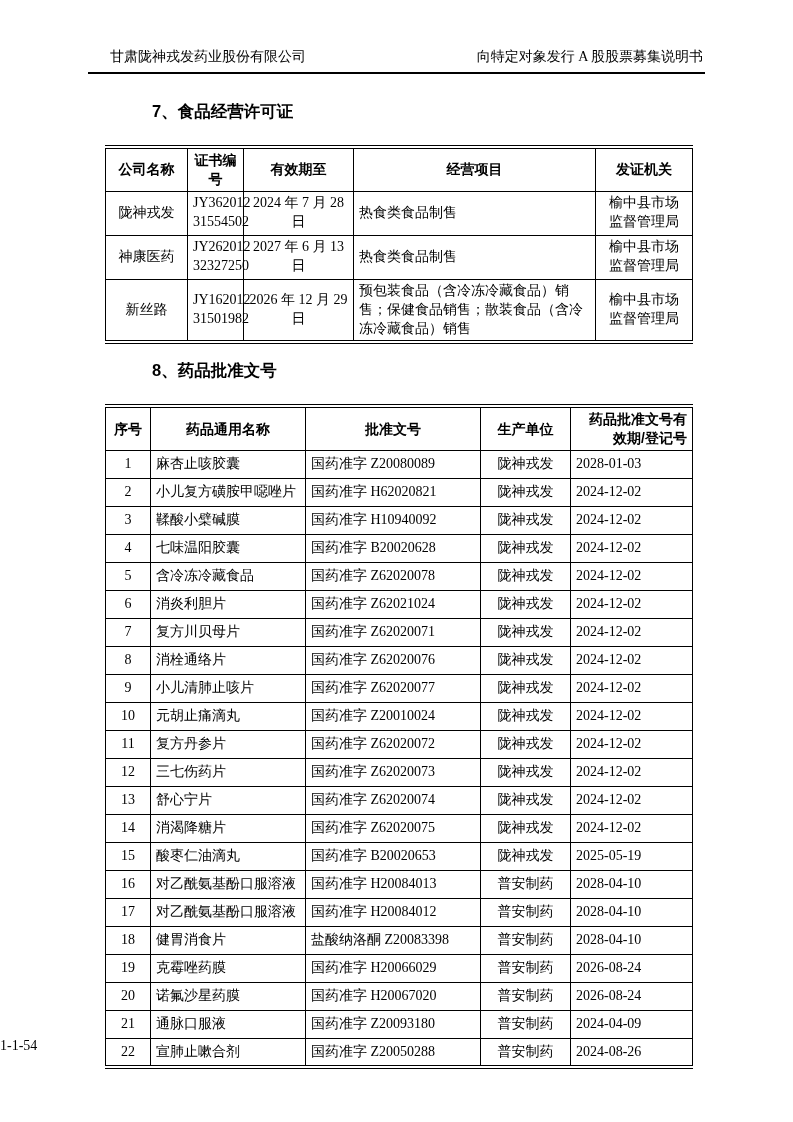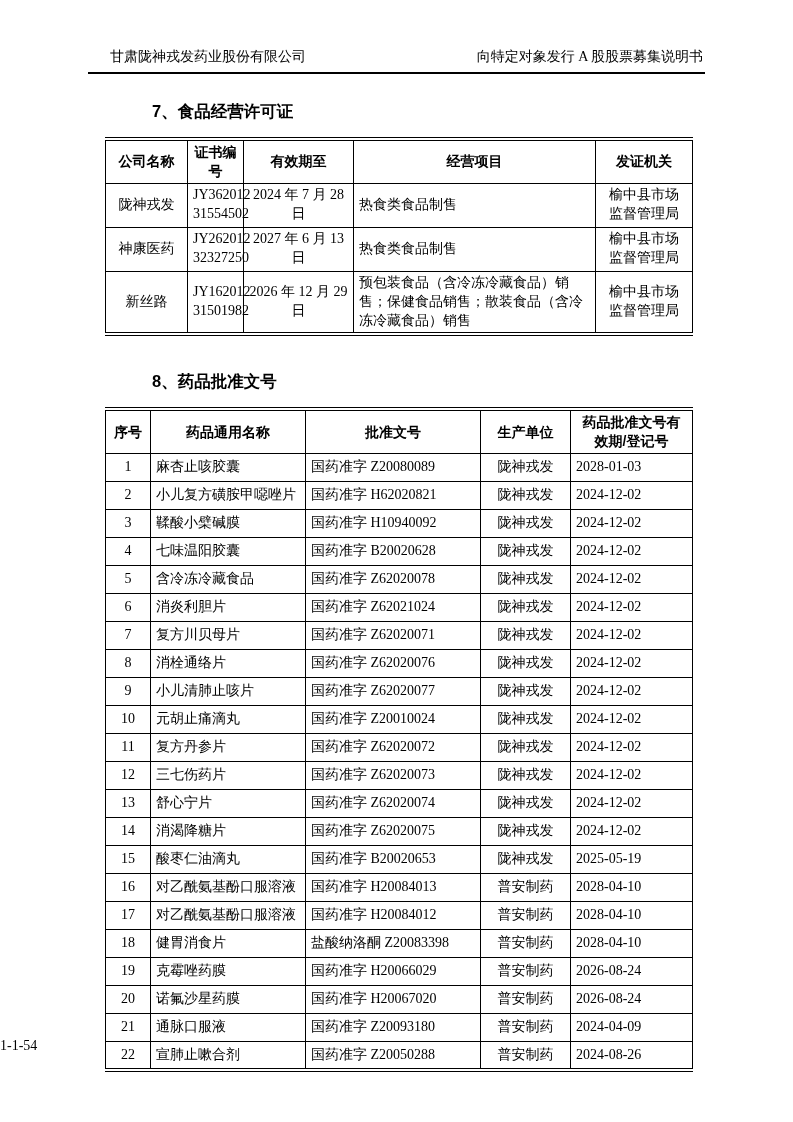--- a/index.html
+++ b/index.html
@@ -28,52 +28,52 @@
   .doc-header .company { padding-left: 20px; }
 
   
   .section-title {
     font-family: "Liberation Sans", "DejaVu Sans", sans-serif;
     font-weight: bold;
     font-size: 16.5px;
     padding-left: 64px;
   }
   .title-7 { margin-top: 27px; }
-  .title-8 { margin-top: 35px; }
+  .title-8 { margin-top: 16px; }
 
   
   table {
     border-collapse: collapse;
     table-layout: fixed;
     width: 587px;
     margin-left: 17px;
     font-size: 14px;
     line-height: 1.35;
   }
-  .tbl { margin-top: 14px; }
+  .tbl { margin-top: 22px; }
   table { border-left: 1px solid #000; border-right: 1px solid #000; }
   table { border-top: 4px double #000; border-bottom: 4px double #000; }
   th, td { border: 1px solid #000; padding: 2px 5px; vertical-align: middle; }
   th {
     font-family: "Liberation Sans", "DejaVu Sans", sans-serif;
     font-weight: bold;
     text-align: center;
   }
   td.c { text-align: center; }
   td.l { text-align: left; }
   .pre { white-space: pre-line; }
 
   
   .food-table th { height: 31px; }
   .food-table td { height: 44px; }
 
   
   .drug-table th { height: 41px; }
   .drug-table td { height: 28px; }
-  .drug-table th.th-validity { text-align: center; }
+  .drug-table th.th-validity { text-align: right; }
 
   
   .page-footer {
     position: absolute;
     top: 1038px;
     left: 0;
     width: 100%;
     font-size: 14px;
   }
 </style>

